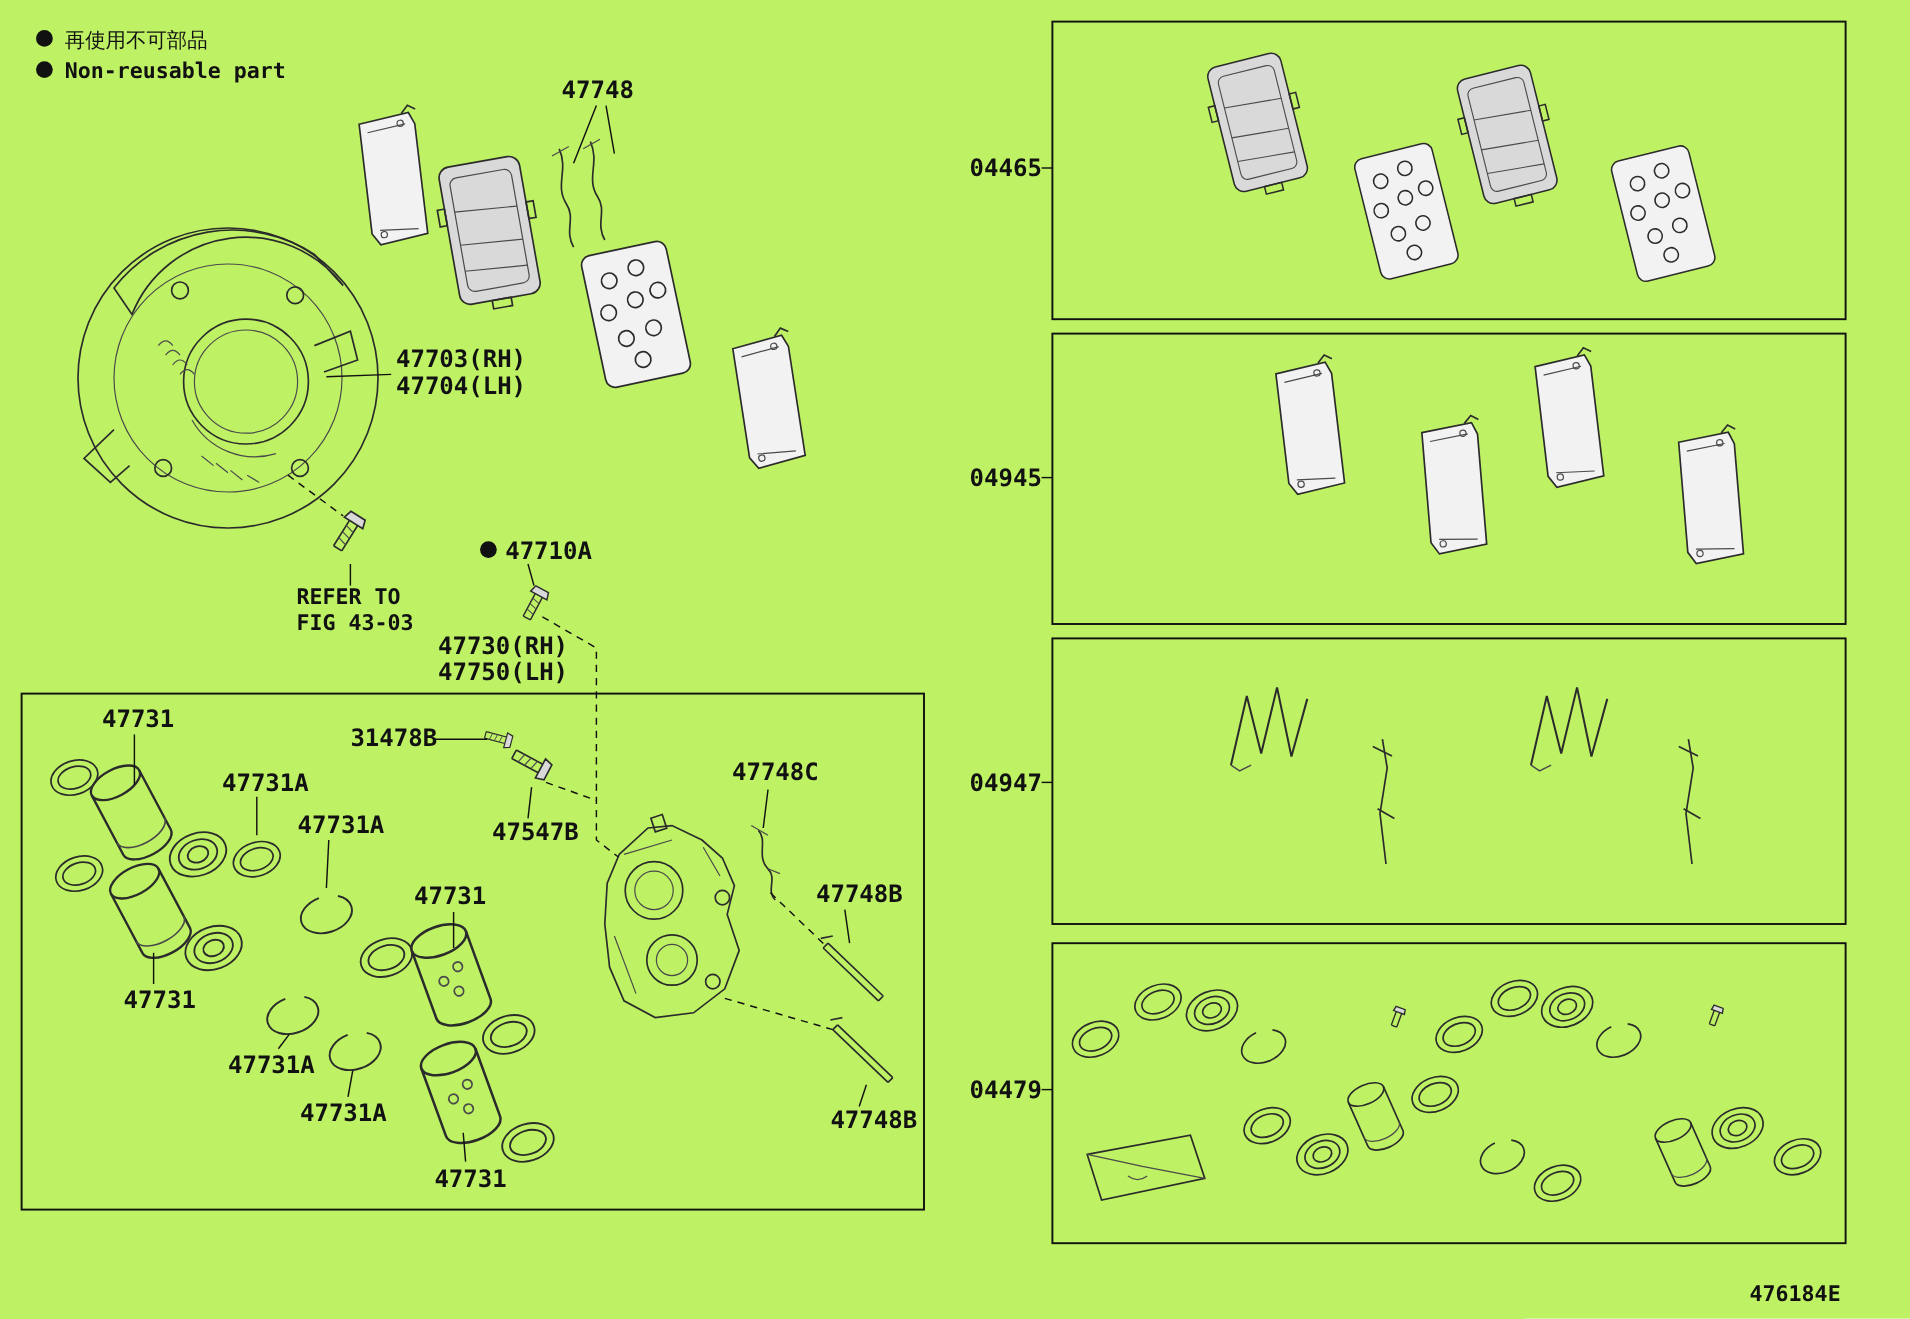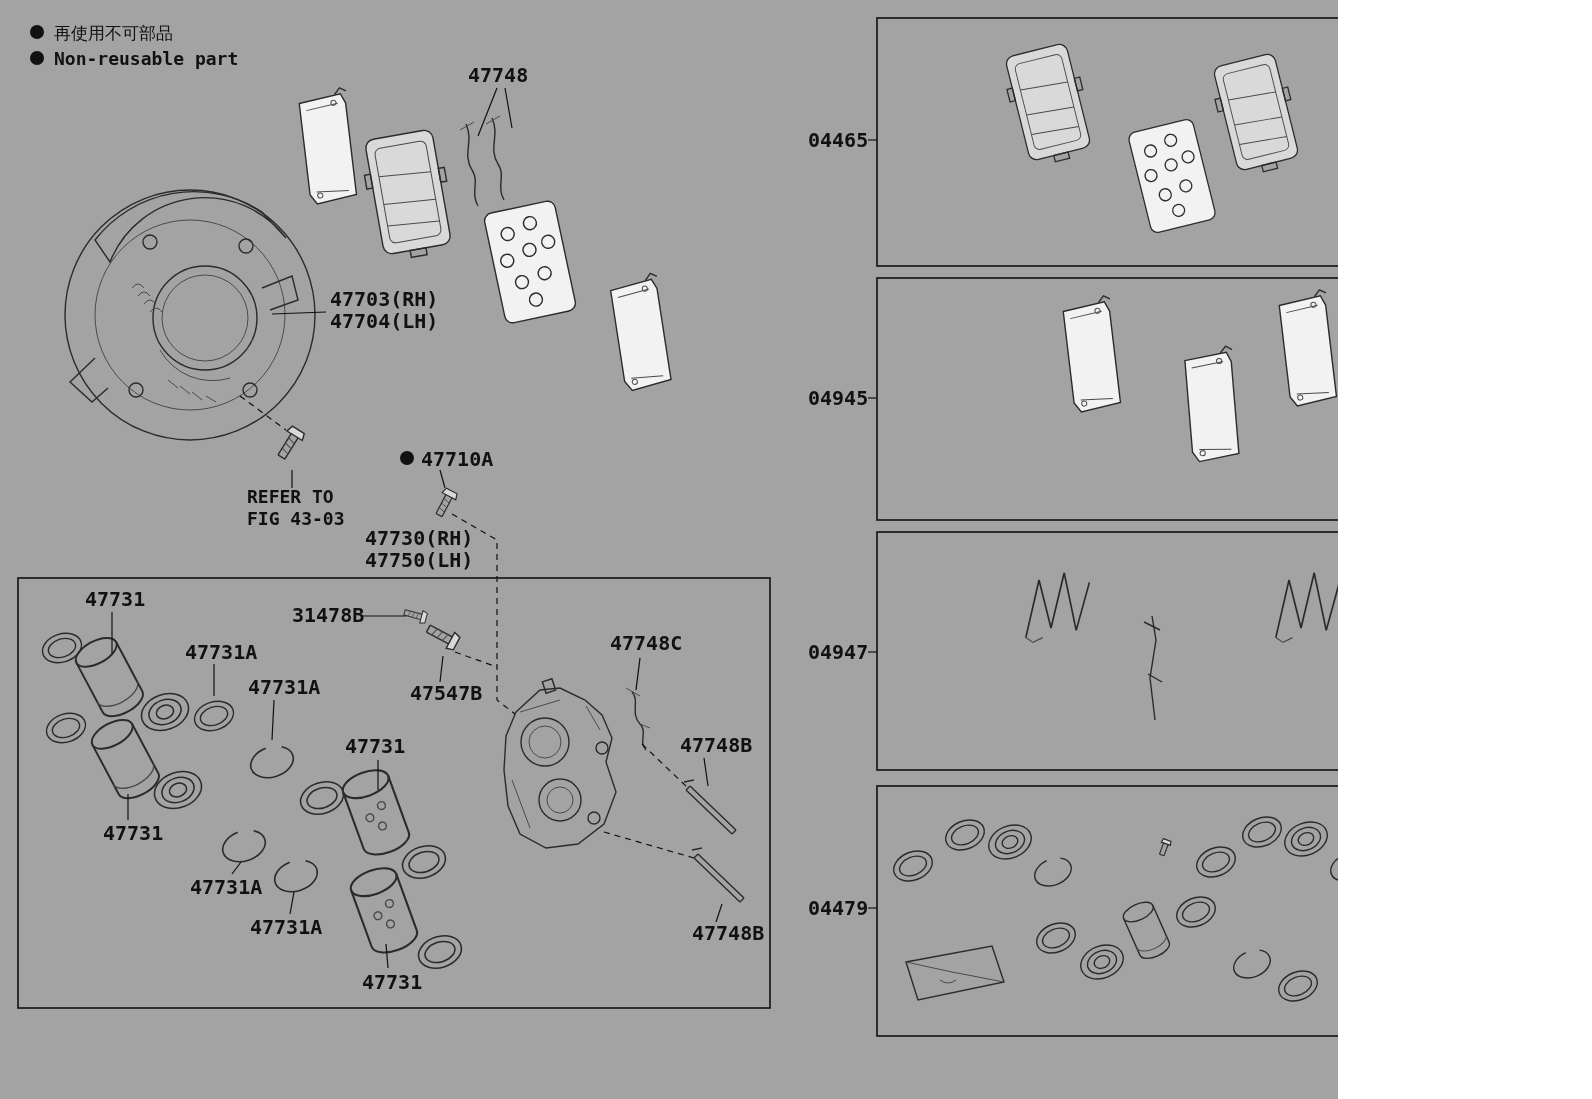--- a/index.html
+++ b/index.html
@@ -1,17 +1,17 @@
 <!DOCTYPE html>
 <html><head>
 <meta charset="utf-8">
 <style>
   *{margin:0;padding:0;box-sizing:border-box}
   html,body{background:#ffffff}
-  .canvas{position:relative;width:1338px;height:1099px;background:#a3a3a3;overflow:hidden;
+  .canvas{position:relative;width:1592px;height:1099px;background:#bef264;overflow:hidden;
           font-family:"DejaVu Sans",sans-serif}
   svg{position:absolute;left:0;top:0}
   .lbl{font-family:"DejaVu Sans Mono","Liberation Mono",monospace;font-size:20px;font-weight:700;fill:#111}
   .lbl-sm{font-family:"DejaVu Sans Mono","Liberation Mono",monospace;font-size:18px;font-weight:700;fill:#111}
   .lbl-jp{font-family:"DejaVu Sans",sans-serif;font-size:17px;fill:#111}
   .ln{stroke:#111;stroke-width:1.2;fill:none}
   .dash{stroke:#111;stroke-width:1.2;fill:none;stroke-dasharray:6 5}
   .part{stroke:#2b2b2b;stroke-width:1.4;fill:none}
   .part-thin{stroke:#4a4a4a;stroke-width:1;fill:none}
   .fillgray{fill:#d9d9d9;stroke:#2b2b2b;stroke-width:1.4}

